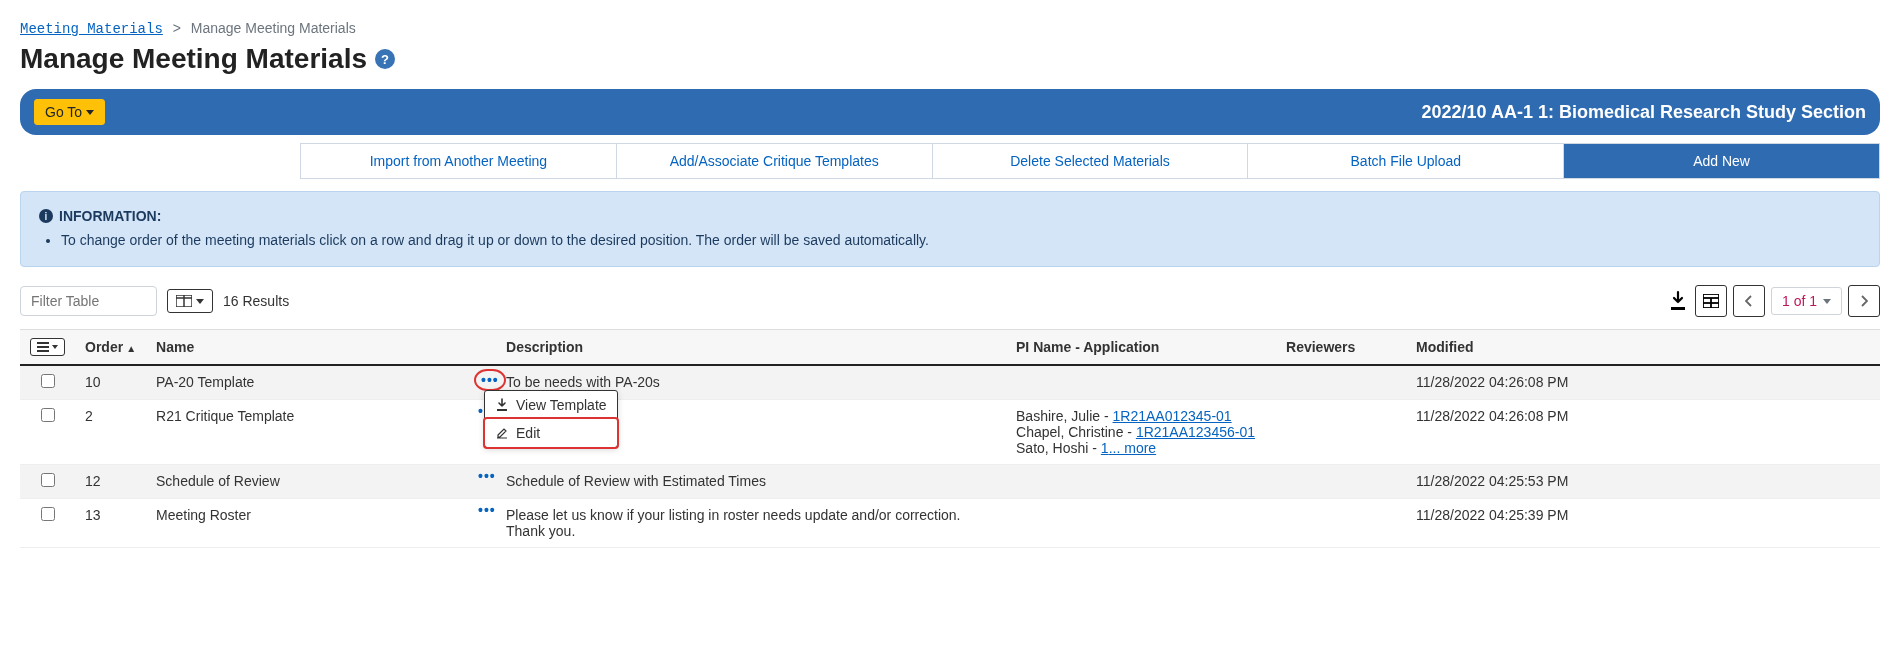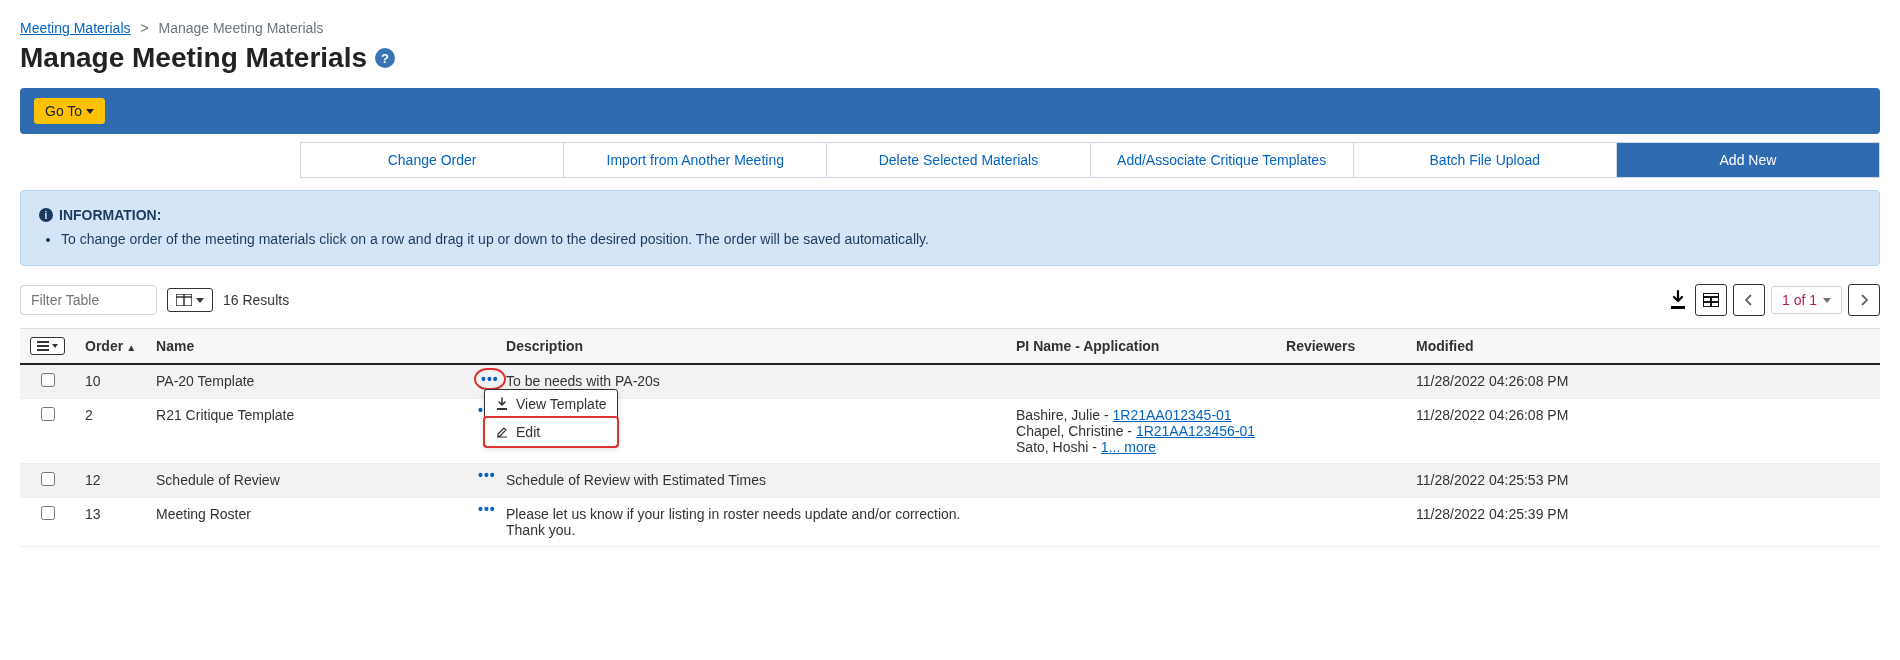--- a/index.html
+++ b/index.html
@@ -1,23 +1,23 @@
 <!DOCTYPE html>
 <html><head>
 <meta charset="utf-8">
 <style>
 * { box-sizing: border-box; margin: 0; padding: 0; }
 body { font-family: "Segoe UI", Arial, sans-serif; font-size: 14px; color: #333; background: #fff; padding: 20px; width: 1900px; }
 a { color: #0563c1; text-decoration: underline; cursor: pointer; }
 .breadcrumb-bar { margin-bottom: 6px; font-size: 14px; color: #6c757d; }
-.breadcrumb-bar a { color: #0563c1; }
+.breadcrumb-bar a { color: #0563c1; font-family: Liberation Mono, monospace; }
 .breadcrumb-sep { margin: 0 6px; color: #6c757d; }
 h1.page-title { font-size: 28px; font-weight: 700; color: #222; margin-bottom: 14px; display:flex; align-items:center; gap:8px;}
 .help-icon { display:inline-flex; width:20px; height:20px; border-radius:50%; background:#3773b5; color:#fff; align-items:center; justify-content:center; font-size:13px; font-weight:700; cursor:pointer;}
-.top-bar { background:#2f6bb1; border-radius:4px; padding:10px 14px; margin-bottom:8px; display:flex; align-items:center; justify-content:space-between;}
+.top-bar { background:#2f6bb1; border-radius:16px; padding:10px 14px; margin-bottom:8px; display:flex; align-items:center; justify-content:space-between;}
 .goto-btn { background:#ffc107; border:1px solid #ffc107; color:#212529; padding:4px 10px; border-radius:3px; font-size:14px; cursor:pointer; display:inline-flex; align-items:center; gap:4px;}
 .goto-btn .caret { width:0; height:0; border-left:4px solid transparent; border-right:4px solid transparent; border-top:5px solid #212529;}
 .section-title { color:#fff; font-size:18px; font-weight:600;}
 .action-bar { display:flex; margin-left:280px; margin-bottom:12px; border:1px solid #cfd8e3;}
 .action-bar .act { flex:1; text-align:center; padding:9px 0; color:#0563c1; background:#fff; border-right:1px solid #cfd8e3; cursor:pointer; font-size:14px;}
 .action-bar .act:last-child { border-right:none; background:#2f6bb1; color:#fff;}
 .info-box { background:#d4e5f7; border:1px solid #b8d4ee; border-radius:4px; padding:16px 18px 18px; margin-bottom:18px; color:#1b3a5e;}
 .info-box .info-head { display:flex; align-items:center; gap:6px; font-weight:600; margin-bottom:8px;}
 .info-box ul { margin-left:22px; }
 .info-box li { margin-top:2px; }
@@ -61,27 +61,27 @@
 <h1 class="page-title">
   <span>Manage Meeting Materials</span>
   <span class="help-icon">?</span>
 </h1>
 
 <div class="top-bar">
   <button class="goto-btn">
     <span>Go To</span>
     <span class="caret"></span>
   </button>
+  <div class="section-title">2022/10 AA-1 1: Biomedical Research Study Section</div>
 </div>
 
 <div class="action-bar">
-  <div class="act">Change Order</div>
   <div class="act">Import from Another Meeting</div>
+  <div class="act">Add/Associate Critique Templates</div>
   <div class="act">Delete Selected Materials</div>
-  <div class="act">Add/Associate Critique Templates</div>
   <div class="act">Batch File Upload</div>
   <div class="act">Add New</div>
 </div>
 
 <div class="info-box">
   <div class="info-head">
     <span class="info-circle">i</span>
     <span>INFORMATION:</span>
   </div>
   <ul>

